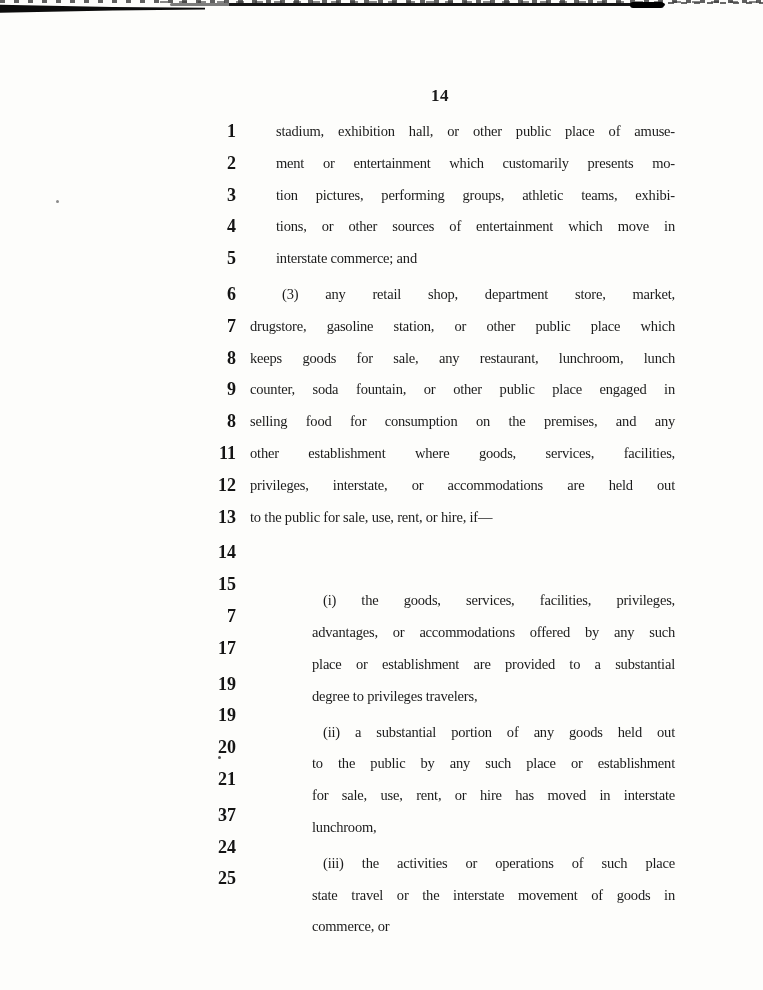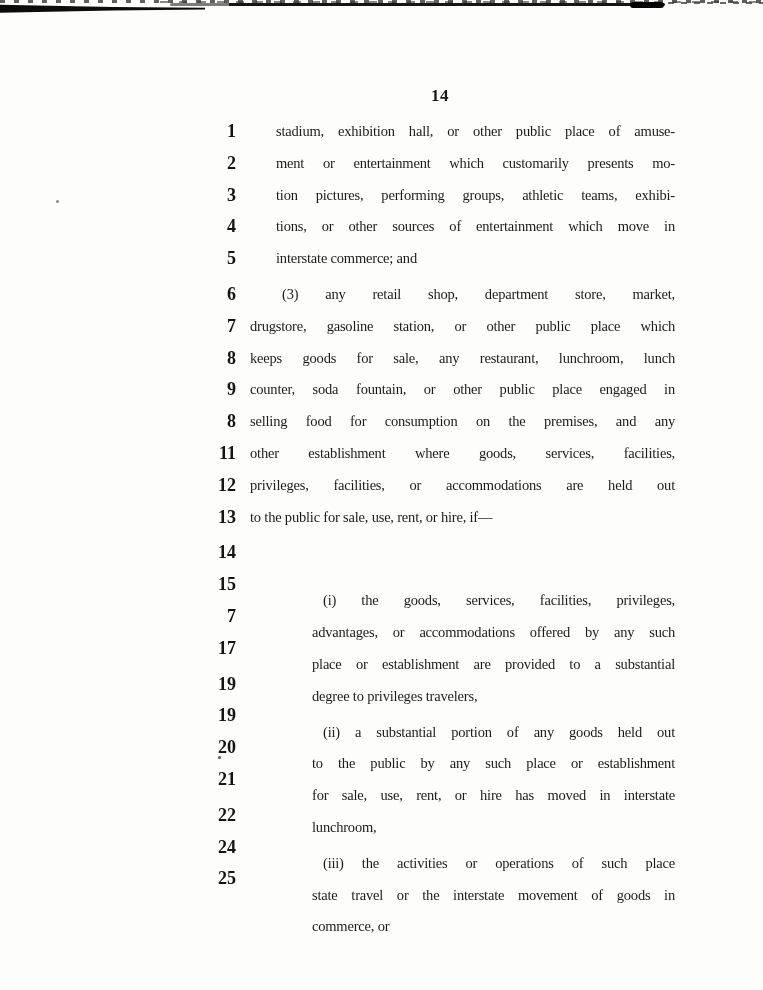--- a/index.html
+++ b/index.html
@@ -144,21 +144,21 @@
       <div class="row level-p3">
         <span class="lnum">8</span>
         <span class="ltext">selling food for consumption on the premises, and any</span>
       </div>
       <div class="row level-p3">
         <span class="lnum">11</span>
         <span class="ltext">other establishment where goods, services, facilities,</span>
       </div>
       <div class="row level-p3">
         <span class="lnum">12</span>
-        <span class="ltext">privileges, facilities, or accommodations are held out</span>
+        <span class="ltext">privileges, interstate, or accommodations are held out</span>
       </div>
       <div class="row level-p3 para-end">
         <span class="lnum">13</span>
         <span class="ltext">to the public for sale, use, rent, or hire, if—</span>
       </div>
       <div class="row level-sub para-start">
         <span class="lnum">14</span>
         <span class="ltext">(i) the goods, services, facilities, privileges,</span>
       </div>
       <div class="row level-sub">
@@ -183,21 +183,21 @@
       </div>
       <div class="row level-sub">
         <span class="lnum">20</span>
         <span class="ltext">for sale, use, rent, or hire has moved in interstate</span>
       </div>
       <div class="row level-sub para-end">
         <span class="lnum">21</span>
         <span class="ltext">lunchroom,</span>
       </div>
       <div class="row level-sub para-start">
-        <span class="lnum">22</span>
+        <span class="lnum">37</span>
         <span class="ltext">(iii) the activities or operations of such place</span>
       </div>
       <div class="row level-sub">
         <span class="lnum">24</span>
         <span class="ltext">state travel or the interstate movement of goods in</span>
       </div>
       <div class="row level-sub para-end">
         <span class="lnum">25</span>
         <span class="ltext">commerce, or</span>
       </div>

